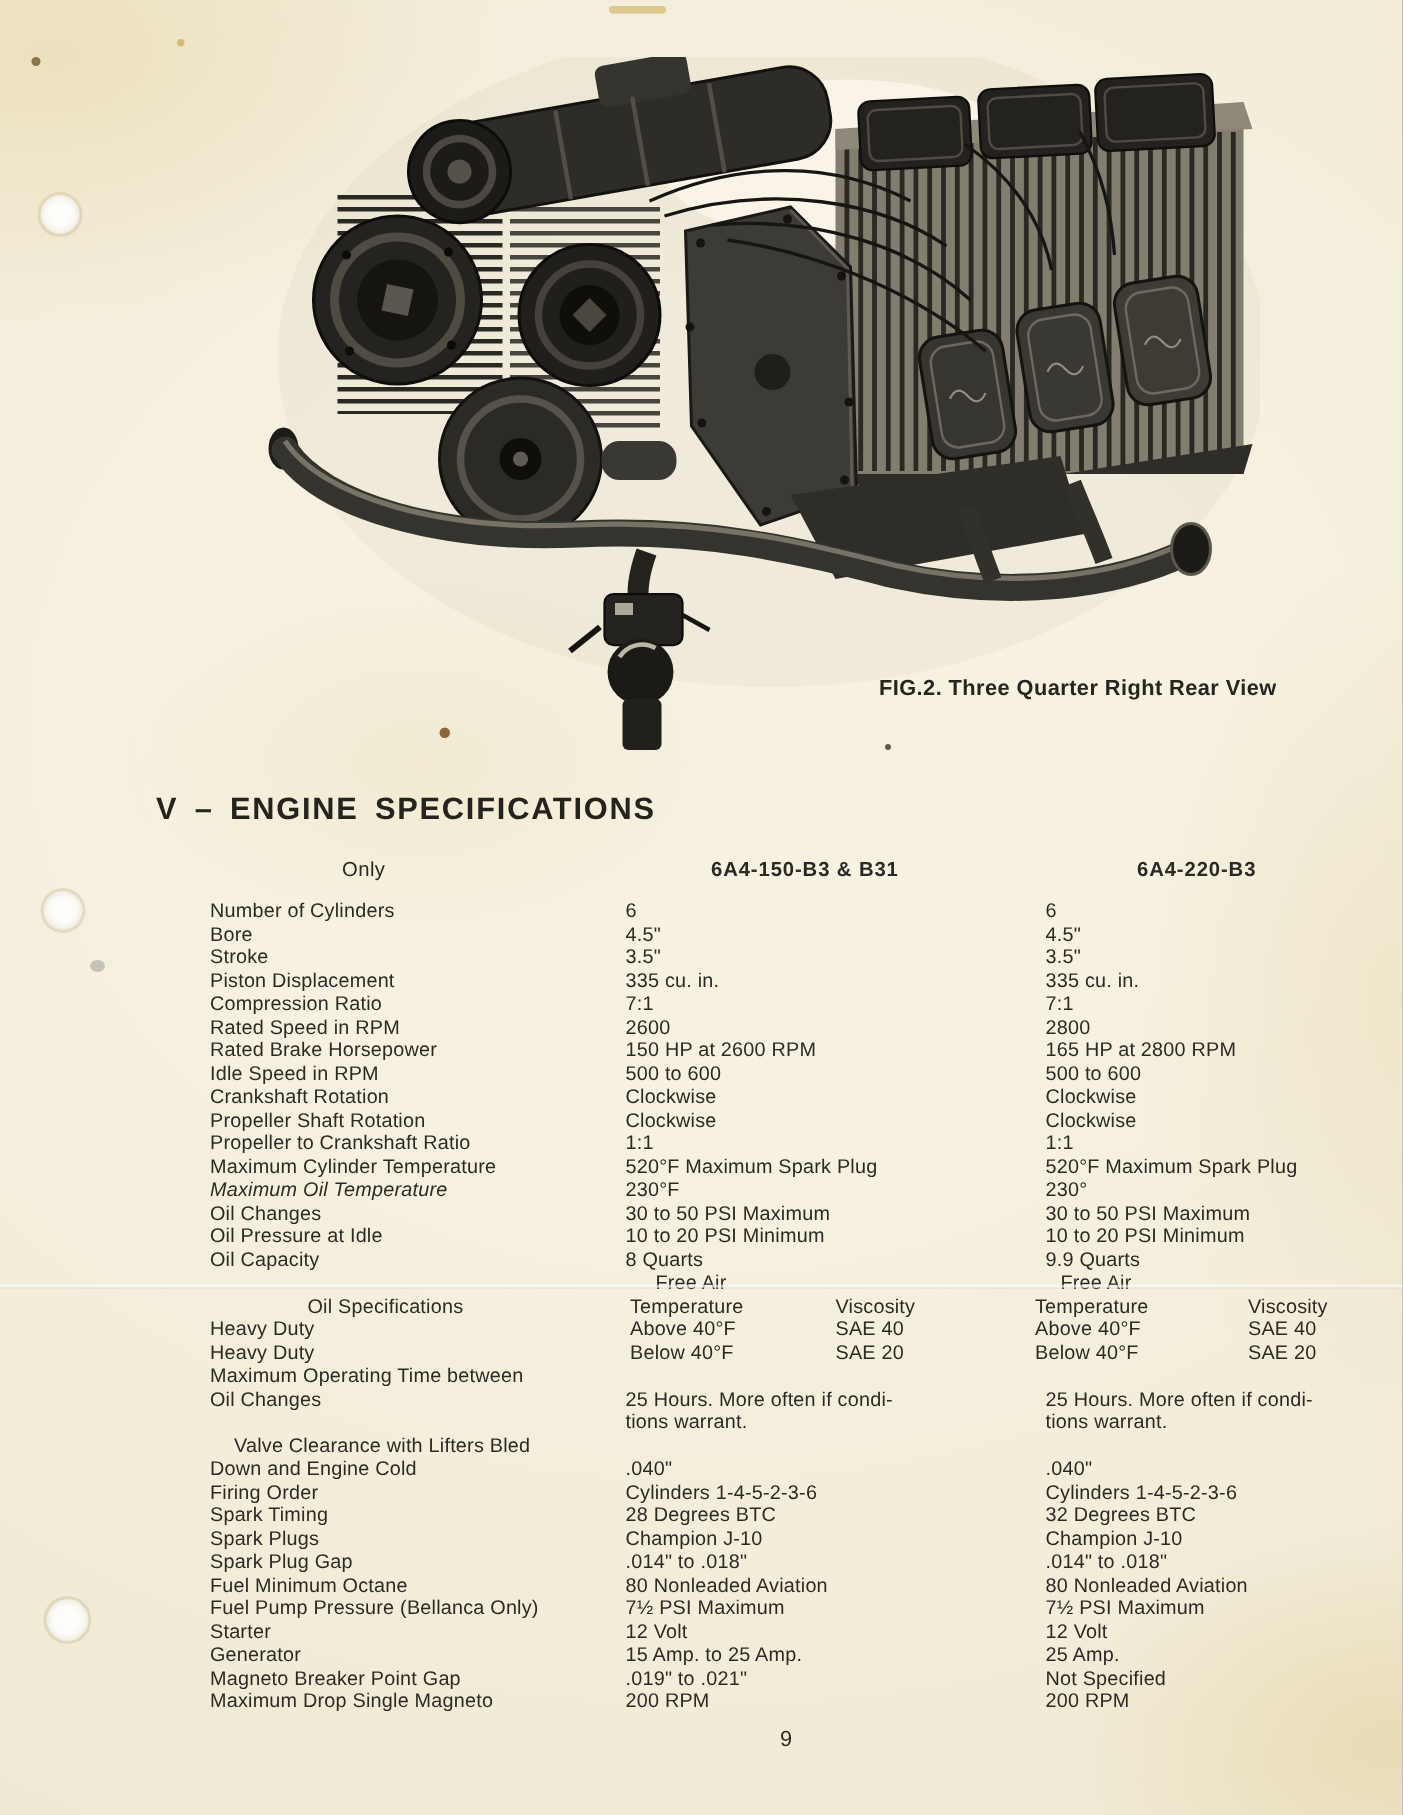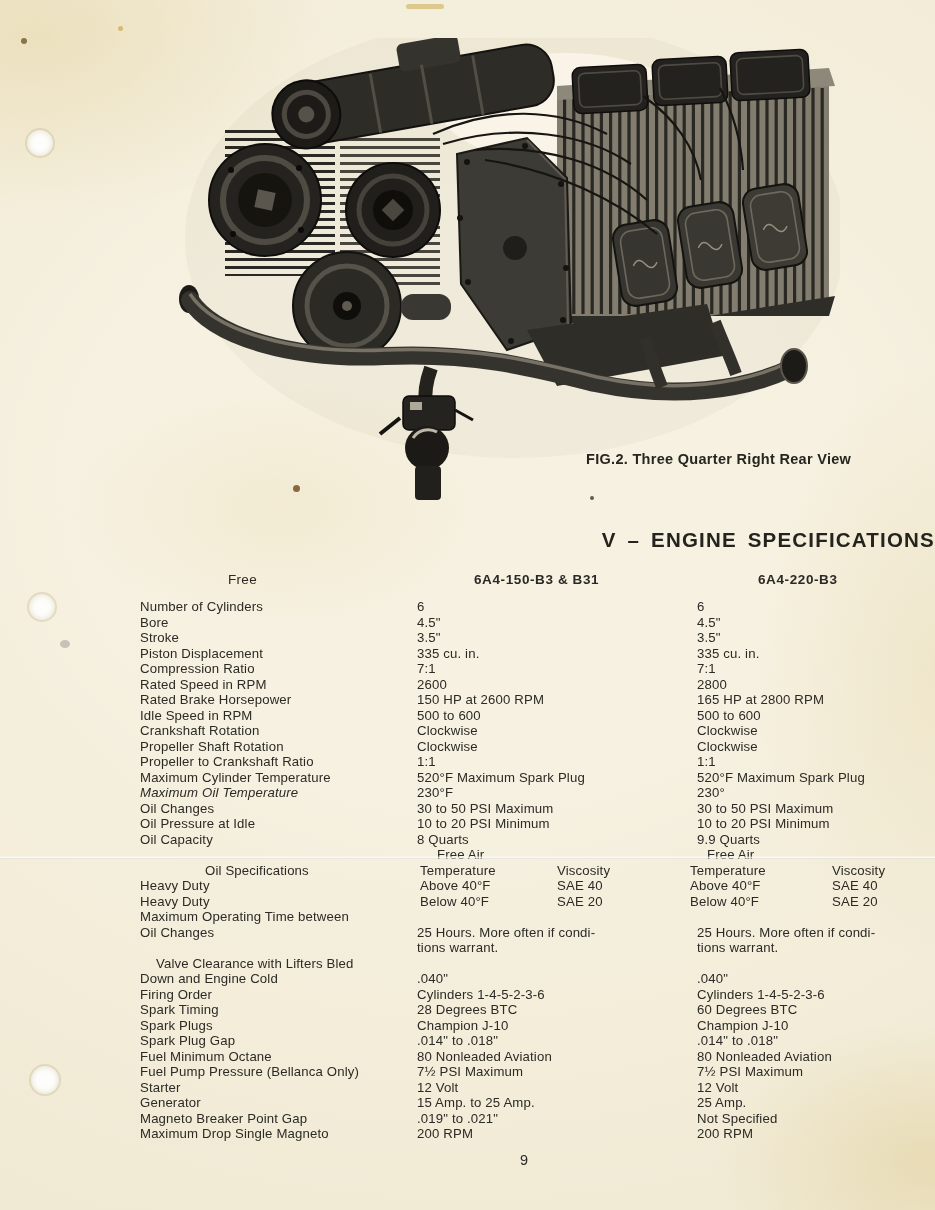--- a/index.html
+++ b/index.html
@@ -24,21 +24,21 @@
   .scanline{
     position:absolute;left:0;width:935px;height:3px;
     background:linear-gradient(to bottom, rgba(255,255,255,0) 0%, rgba(255,255,255,0.8) 45%, rgba(168,182,194,0.30) 100%);
   }
   .engine{position:absolute;left:175px;top:38px;}
   .fig-caption{
     position:absolute;left:586px;top:451px;
     font-size:14.5px;font-weight:700;letter-spacing:0.3px;white-space:nowrap;color:#26251f;
   }
   .sec-title{
-    position:absolute;left:0;top:528px;width:935px;text-align:right;
+    position:absolute;left:0;top:528px;width:935px;text-align:left;
   }
   .sec-title span{
     display:inline-block;margin-left:104px;
     font-size:20.5px;font-weight:700;letter-spacing:1.2px;word-spacing:4px;color:#24231d;
   }
   .spec-head{position:absolute;left:0;top:572px;width:935px;height:17px;font-size:13.5px;}
   .spec-head span{position:absolute;white-space:nowrap;}
   .h-model{left:228px;font-weight:400;letter-spacing:0.3px;}
   .h-m1{left:474px;font-weight:700;letter-spacing:0.6px;}
   .h-m2{left:758px;font-weight:700;letter-spacing:0.6px;}
@@ -176,21 +176,21 @@
     <rect x="240" y="428" width="26" height="34" rx="4" fill="#21201c"></rect>
   </svg>
 
   <div class="fig-caption">FIG.2. Three Quarter Right Rear View</div>
 
   <div class="sec-title">
     <span>V – ENGINE SPECIFICATIONS</span>
   </div>
 
   <div class="spec-head">
-    <span class="h-model">Free</span>
+    <span class="h-model">Only</span>
     <span class="h-m1">6A4-150-B3 &amp; B31</span>
     <span class="h-m2">6A4-220-B3</span>
   </div>
 
   <div class="spec-rows" id="spec-rows">
       <div class="srow">
         <span style="left: 140px;">Number of Cylinders</span>
         <span style="left: 417px;">6</span>
         <span style="left: 697px;">6</span>
       </div>
@@ -315,21 +315,21 @@
         <span style="left: 697px;">.040"</span>
       </div>
       <div class="srow">
         <span style="left: 140px;">Firing Order</span>
         <span style="left: 417px;">Cylinders 1-4-5-2-3-6</span>
         <span style="left: 697px;">Cylinders 1-4-5-2-3-6</span>
       </div>
       <div class="srow">
         <span style="left: 140px;">Spark Timing</span>
         <span style="left: 417px;">28 Degrees BTC</span>
-        <span style="left: 697px;">60 Degrees BTC</span>
+        <span style="left: 697px;">32 Degrees BTC</span>
       </div>
       <div class="srow">
         <span style="left: 140px;">Spark Plugs</span>
         <span style="left: 417px;">Champion J-10</span>
         <span style="left: 697px;">Champion J-10</span>
       </div>
       <div class="srow">
         <span style="left: 140px;">Spark Plug Gap</span>
         <span style="left: 417px;">.014" to .018"</span>
         <span style="left: 697px;">.014" to .018"</span>

